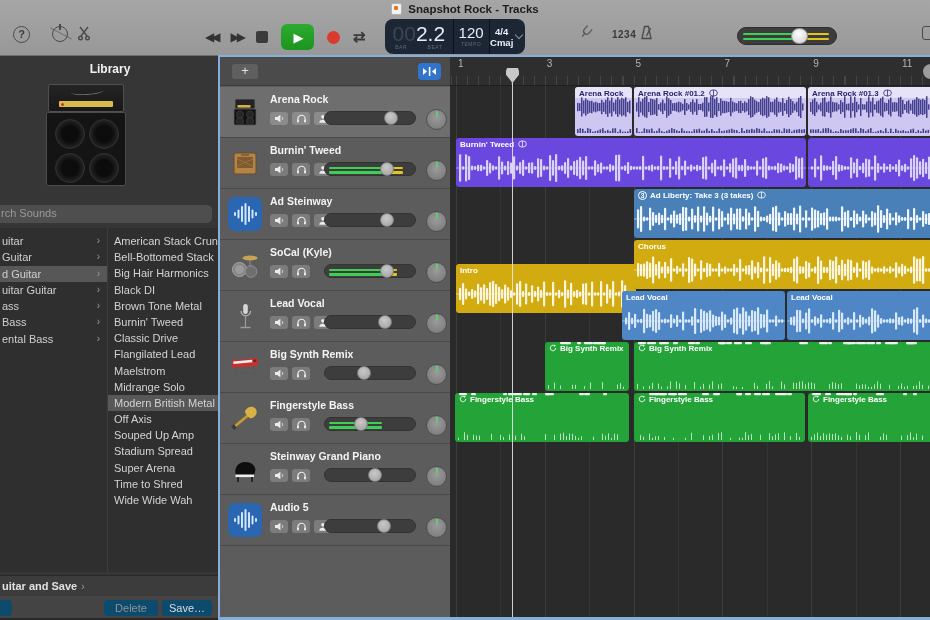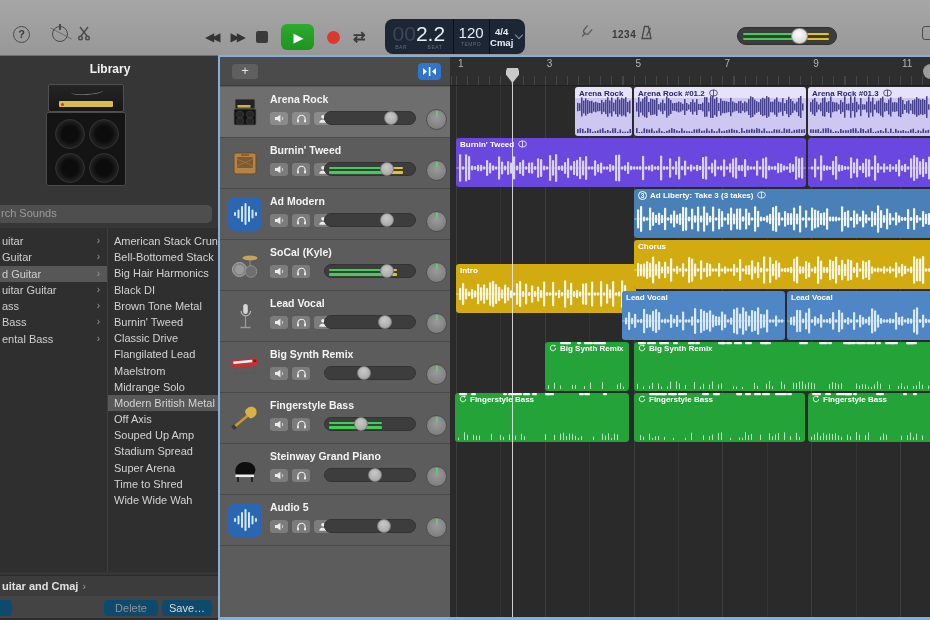--- a/index.html
+++ b/index.html
@@ -135,20 +135,23 @@
   .playhead-cap { position:absolute; top:11px; width:13px; height:15px; background:#c9c9c9; z-index:31;
     clip-path:polygon(8% 0,92% 0,100% 20%,100% 45%,50% 100%,0 45%,0 20%); }
   .ruler-knob { position:absolute; right:-6px; top:7px; width:15px; height:15px; background:#9c9c9c; border-radius:50%; z-index:5;}
 </style>
 </head>
 <body>
 
 <div class="app">
 
   <div class="toolbar">
+    <div class="win-title">
+      <span class="doc-icon"></span><span>Snapshot Rock - Tracks</span>
+    </div>
     <div class="tbi circle-q" style="left:13px;">?</div>
     <div class="tbi knob-ic" style="left:52px;"></div>
     <div class="tbi" style="left:76px; top:25px;">
       <svg width="16" height="16" viewBox="0 0 16 16">
           <g stroke="#4a4a4a" stroke-width="1.4" fill="none">
       <line x1="4" y1="2" x2="11" y2="11"></line>
             <line x1="12" y1="2" x2="5" y2="11"></line>
       <circle cx="4.5" cy="13" r="1.8"></circle>
             <circle cx="11.5" cy="13" r="1.8"></circle>
           </g>
@@ -254,21 +257,21 @@
           <div class="pre-row sel">Modern British Metal</div>
           <div class="pre-row">Off Axis</div>
           <div class="pre-row">Souped Up Amp</div>
           <div class="pre-row">Stadium Spread</div>
           <div class="pre-row">Super Arena</div>
           <div class="pre-row">Time to Shred</div>
           <div class="pre-row">Wide Wide Wah</div>
         </div>
     </div>
     <div class="lib-crumb">
-      <span>uitar and Cmaj</span><span class="chv">›</span>
+      <span>uitar and Save</span><span class="chv">›</span>
     </div>
     <div class="lib-foot">
       <div class="foot-btn" style="left:-14px; width:26px; color:#bdbdbd;"></div>
       <div class="foot-btn" style="left:104px; width:54px; color:#929292;">Delete</div>
       <div class="foot-btn" style="left:162px; width:50px; color:#dcdcdc;">Save…</div>
     </div>
     <div class="lib-bottom-strip"></div>
   </aside>
 
   <div class="workspace">
@@ -369,21 +372,21 @@
                 <g fill="#cfe6ff">
                   <rect x="6" y="15" width="2" height="4" rx="1"></rect>
                   <rect x="9.5" y="12.5" width="2" height="9" rx="1"></rect>
                   <rect x="13" y="9" width="2" height="16" rx="1"></rect>
                   <rect x="16.5" y="6" width="2" height="22" rx="1"></rect>
                   <rect x="20" y="9" width="2" height="16" rx="1"></rect>
                   <rect x="23.5" y="12.5" width="2" height="9" rx="1"></rect>
                   <rect x="27" y="15" width="2" height="4" rx="1"></rect>
                 </g>
               </svg></div>
-            <div class="t-name">Ad Modern</div>
+            <div class="t-name">Ad Steinway</div>
             <div class="t-btns">
               <span class="t-btn">
                 <svg width="11" height="9" viewBox="0 0 12 10">
                   <path d="M1 3.4h2.4L7 .8v8.4L3.4 6.6H1z" fill="#ececec"></path>
                   <path d="M8.5 3.2c1.4 1 1.4 2.6 0 3.6" stroke="#ececec" fill="none" stroke-width="1"></path>
                 </svg>
               </span>
               <span class="t-btn">
                 <svg width="11" height="9" viewBox="0 0 12 10">
                   <path d="M2 9V5.4a4 4 0 0 1 8 0V9" fill="none" stroke="#ececec" stroke-width="1.3"></path>

